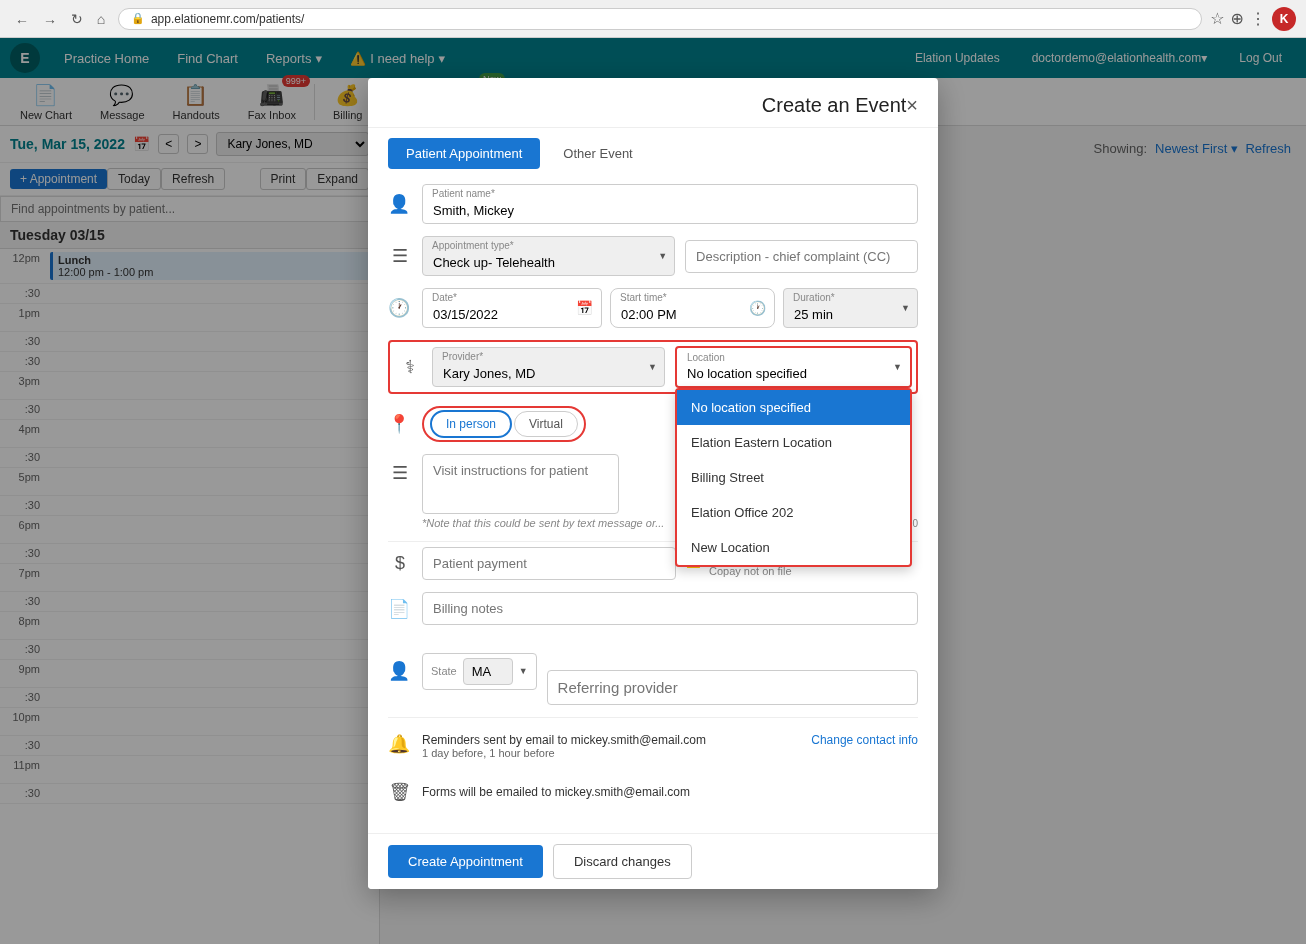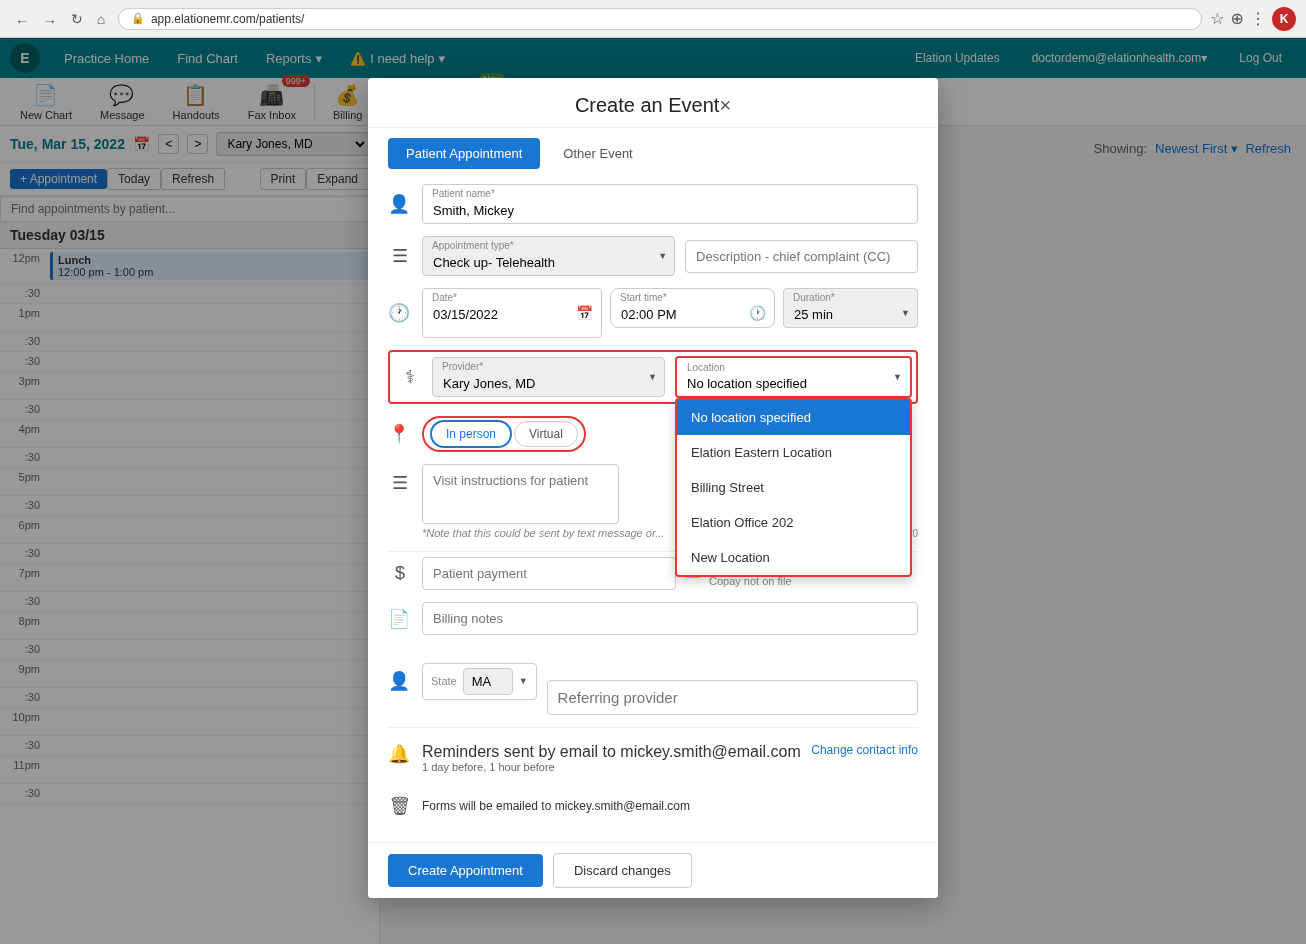--- a/index.html
+++ b/index.html
@@ -250,21 +250,21 @@
       width: 570px;
       max-height: 820px;
       overflow-y: auto;
       box-shadow: 0 8px 30px rgba(0,0,0,0.3);
       position: relative;
     }
     .modal-header {
       padding: 16px 20px 10px;
       display: flex;
       align-items: center;
-      justify-content: center;
+      justify-content: flex-end;
       border-bottom: 1px solid #eee;
     }
     .modal-title { font-size: 20px; font-weight: 500; color: #222; }
     .modal-close {
       background: none; border: none; cursor: pointer;
       font-size: 20px; color: #555;
     }
     .modal-tabs {
       display: flex;
       padding: 10px 20px 0;
@@ -452,21 +452,21 @@
 
     
     .reminder-row {
       display: flex;
       align-items: flex-start;
       gap: 10px;
       margin-bottom: 12px;
       padding: 10px 0;
     }
     .reminder-text { flex: 1; }
-    .reminder-text p { font-size: 16px; color: #333; }
+    .reminder-text p { font-size: 12px; color: #333; }
     .reminder-text .sub { font-size: 11px; color: #666; }
     .change-link { color: #1976d2; font-size: 12px; cursor: pointer; }
 
     
     .forms-row {
       display: flex;
       align-items: center;
       gap: 10px;
       margin-bottom: 15px;
     }
@@ -755,21 +755,21 @@
           <span style="position:absolute;right:8px;top:50%;transform:translateY(-50%);font-size:9px;color:#555;pointer-events:none;">▼</span>
         </div>
         <input type="text" class="form-field" style="flex: 1 1 0%;" placeholder="Description - chief complaint (CC)">
       </div>
 
       <div class="form-row">
         <span class="form-icon">🕐</span>
         <div class="field-group">
           <div class="date-field form-label-float">
             <label>Date*</label>
-            <input type="text" style="width: 100%; border: 1px solid rgb(204, 204, 204); border-radius: 4px; padding: 18px 28px 15px 10px; font-size: 13px;" value="03/15/2022">
+            <input type="text" style="width: 100%; border: 1px solid rgb(204, 204, 204); border-radius: 4px; padding: 18px 28px 5px 10px; font-size: 13px;" value="03/15/2022">
             <span style="position:absolute;right:8px;top:50%;transform:translateY(-50%);font-size:14px;color:#555;">📅</span>
           </div>
           <div class="time-field form-label-float">
             <label>Start time*</label>
             <input type="text" style="width: 100%; border: 1px solid rgb(204, 204, 204); border-radius: 8px; padding: 18px 28px 5px 10px; font-size: 13px;" value="02:00 PM">
             <span style="position:absolute;right:8px;top:50%;transform:translateY(-50%);font-size:14px;color:#555;">🕐</span>
           </div>
           <div class="duration-field form-label-float" style="flex:0.9;position:relative;">
             <label>Duration*</label>
             <select style="width:100%;border:1px solid #ccc;border-radius:4px;padding:18px 28px 5px 10px;font-size:13px;appearance:none;">

